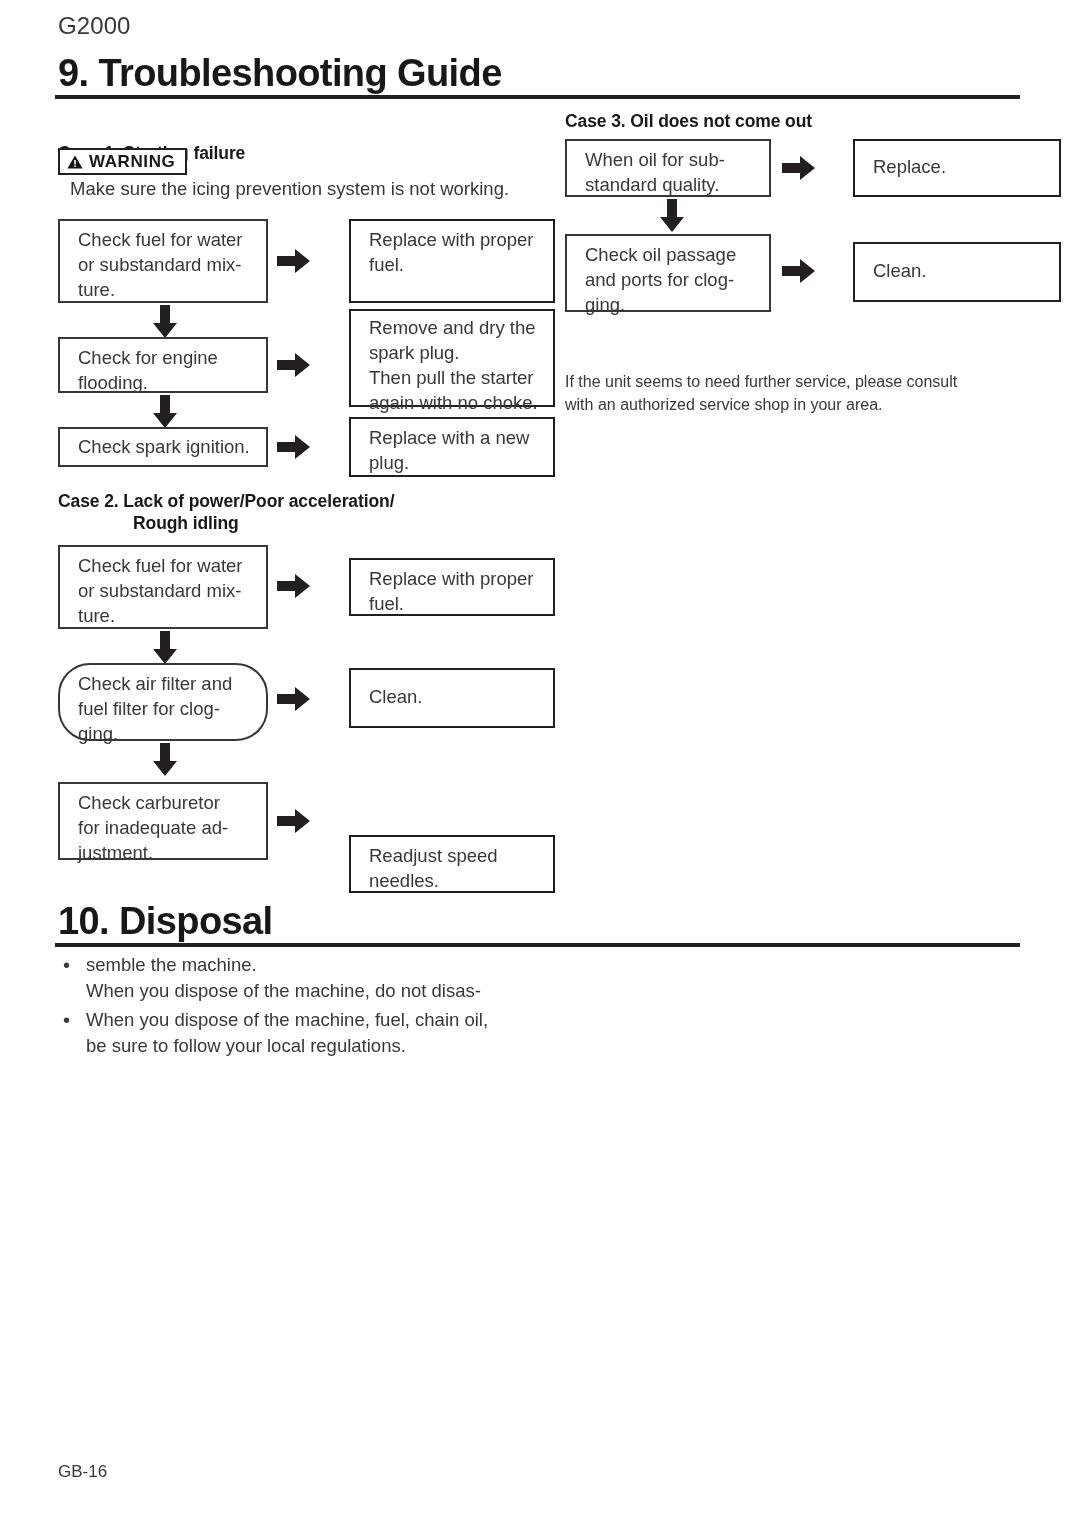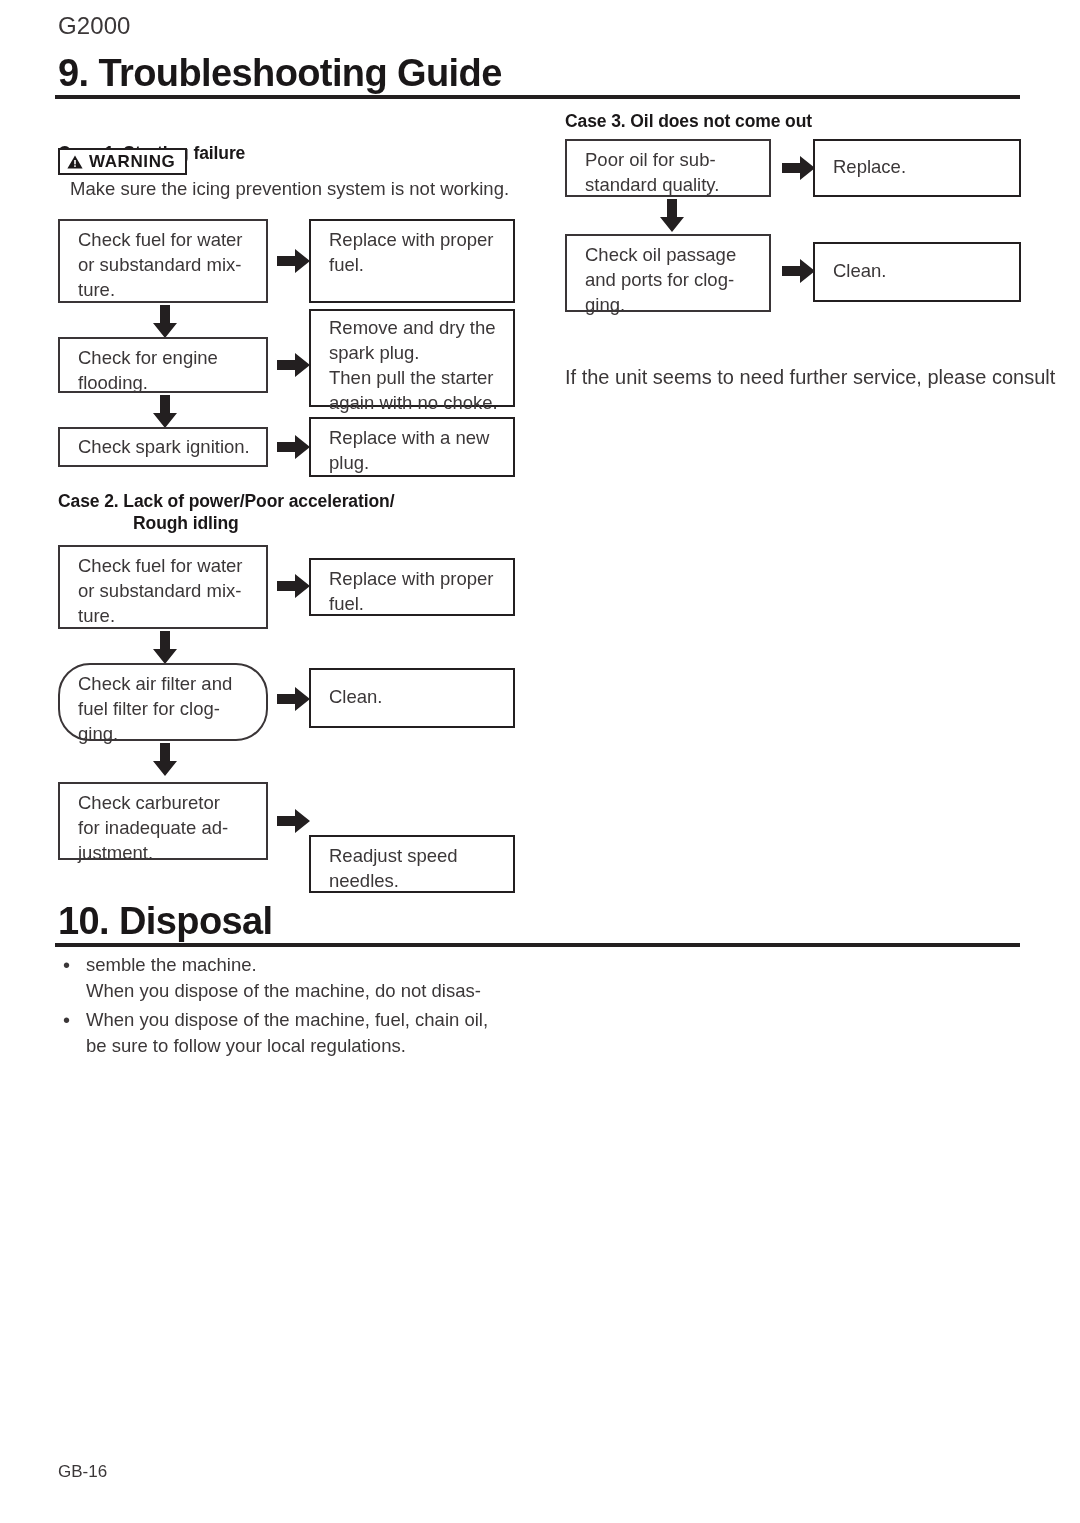--- a/index.html
+++ b/index.html
@@ -100,39 +100,41 @@
     box-sizing: border-box;
     border: 2px solid #3a3537;
     background: #ffffff;
     font-size: 18.5px;
     line-height: 1.36;
     color: #3b3738;
     padding: 6px 12px 4px 18px;
   }
   .flow-box.thick {
     border: 2.5px solid #231f20;
+    margin-left: 40px;
   }
   .flow-box.justify {
     text-align: justify;
     text-align-last: left;
   }
   .flow-box .line { display: block; white-space: nowrap; }
 
   
   .arrow-right, .arrow-down {
     position: absolute;
     display: block;
   }
 
   
   .para {
     position: absolute;
-    font-size: 20px;
+    font-size: 16px;
     line-height: 1.42;
     color: #3b3738;
+    margin-top: 8px;
   }
   .para .line { display: block; white-space: nowrap; }
 
   
   .bullet-list {
     position: absolute;
     left: 58px;
     top: 952px;
     width: 520px;
     font-size: 18.5px;
@@ -276,21 +278,21 @@
     <polygon points="0,8 18,8 18,1 33,13 18,25 18,18 0,18" fill="#231f20"></polygon>
   </svg>
   <div class="flow-box thick" style="left:309px; top:835px; width:206px; height:58px;">
     <span class="line">Readjust speed</span>
     <span class="line">needles.</span>
   </div>
 
   <div class="case-heading" style="left:565px; top:111px;">Case 3.  Oil does not come out</div>
 
   <div class="flow-box justify" style="left:565px; top:139px; width:206px; height:58px;">
-    <span class="line">Poor oil for sub-</span>
+    <span class="line">When oil for sub-</span>
     <span class="line">standard quality.</span>
   </div>
   <svg class="arrow-right" style="left:782px; top:155px;" width="34" height="26" viewBox="0 0 34 26">
     <polygon points="0,8 18,8 18,1 33,13 18,25 18,18 0,18" fill="#231f20"></polygon>
   </svg>
   <div class="flow-box thick" style="left:813px; top:139px; width:208px; height:58px; padding-top:13px;">
     <span class="line">Replace.</span>
   </div>
 
   <svg class="arrow-down" style="left:659px; top:199px;" width="26" height="34" viewBox="0 0 26 34">
@@ -304,20 +306,21 @@
   </div>
   <svg class="arrow-right" style="left:782px; top:258px;" width="34" height="26" viewBox="0 0 34 26">
     <polygon points="0,8 18,8 18,1 33,13 18,25 18,18 0,18" fill="#231f20"></polygon>
   </svg>
   <div class="flow-box thick" style="left:813px; top:242px; width:208px; height:60px; padding-top:14px;">
     <span class="line">Clean.</span>
   </div>
 
   <div class="para" style="left:565px; top:363px;">
     <span class="line">If the unit seems to need further service, please consult</span>
+    <span class="line">with an authorized service shop in your area.</span>
   </div>
 
   <div class="section-title" style="left:58px; top:900px;">10. Disposal</div>
   <div class="section-rule" style="top:943px;"></div>
 
   <div class="bullet-list">
     <div class="bullet-item">
       <span class="bullet-dot">•</span>
       <span class="bullet-text">
         <span class="line">semble the machine.</span>

